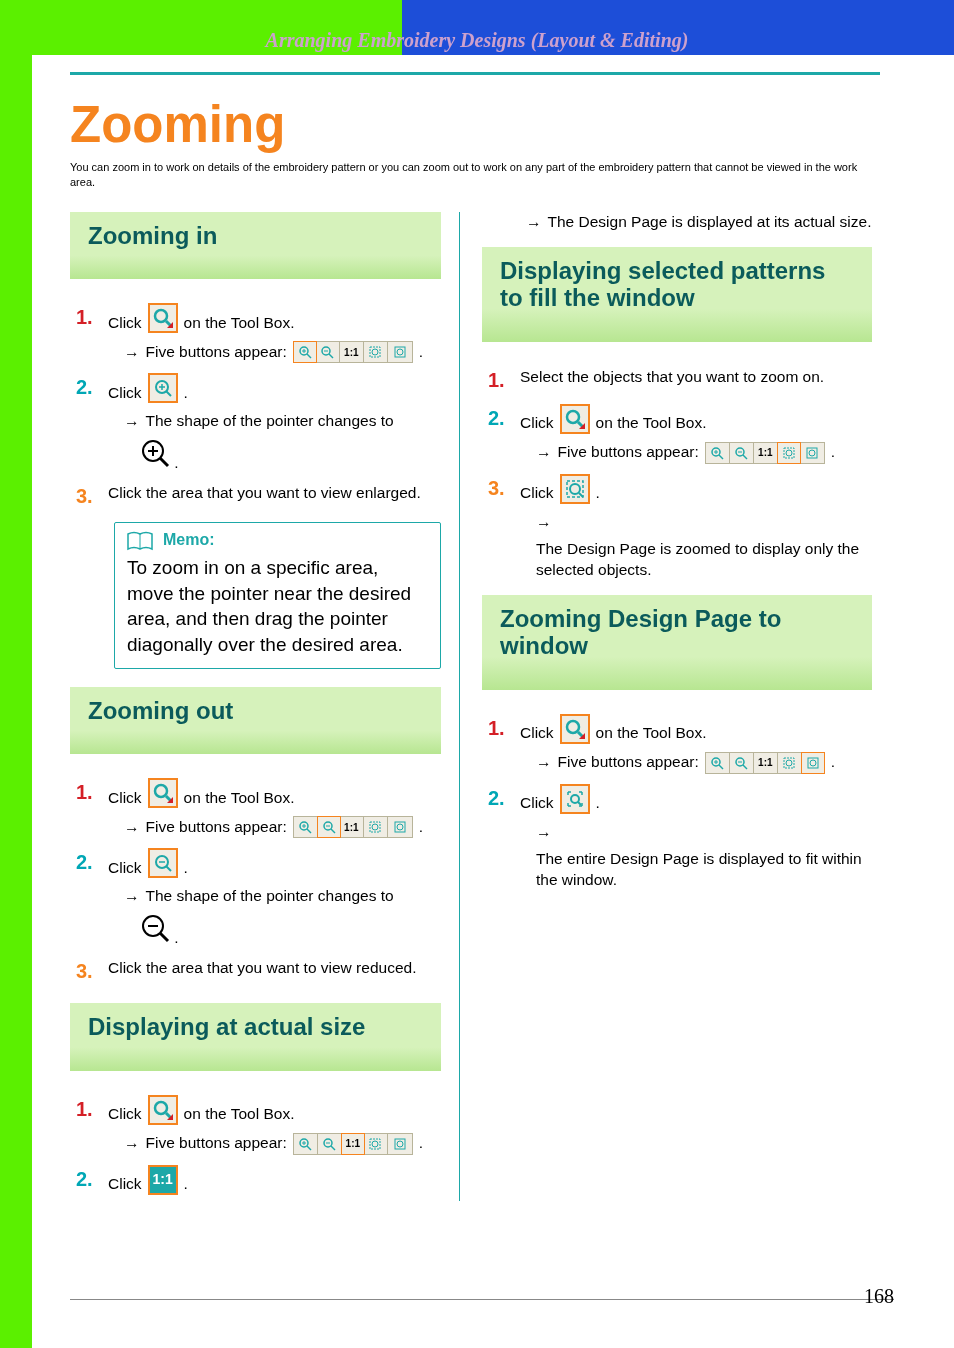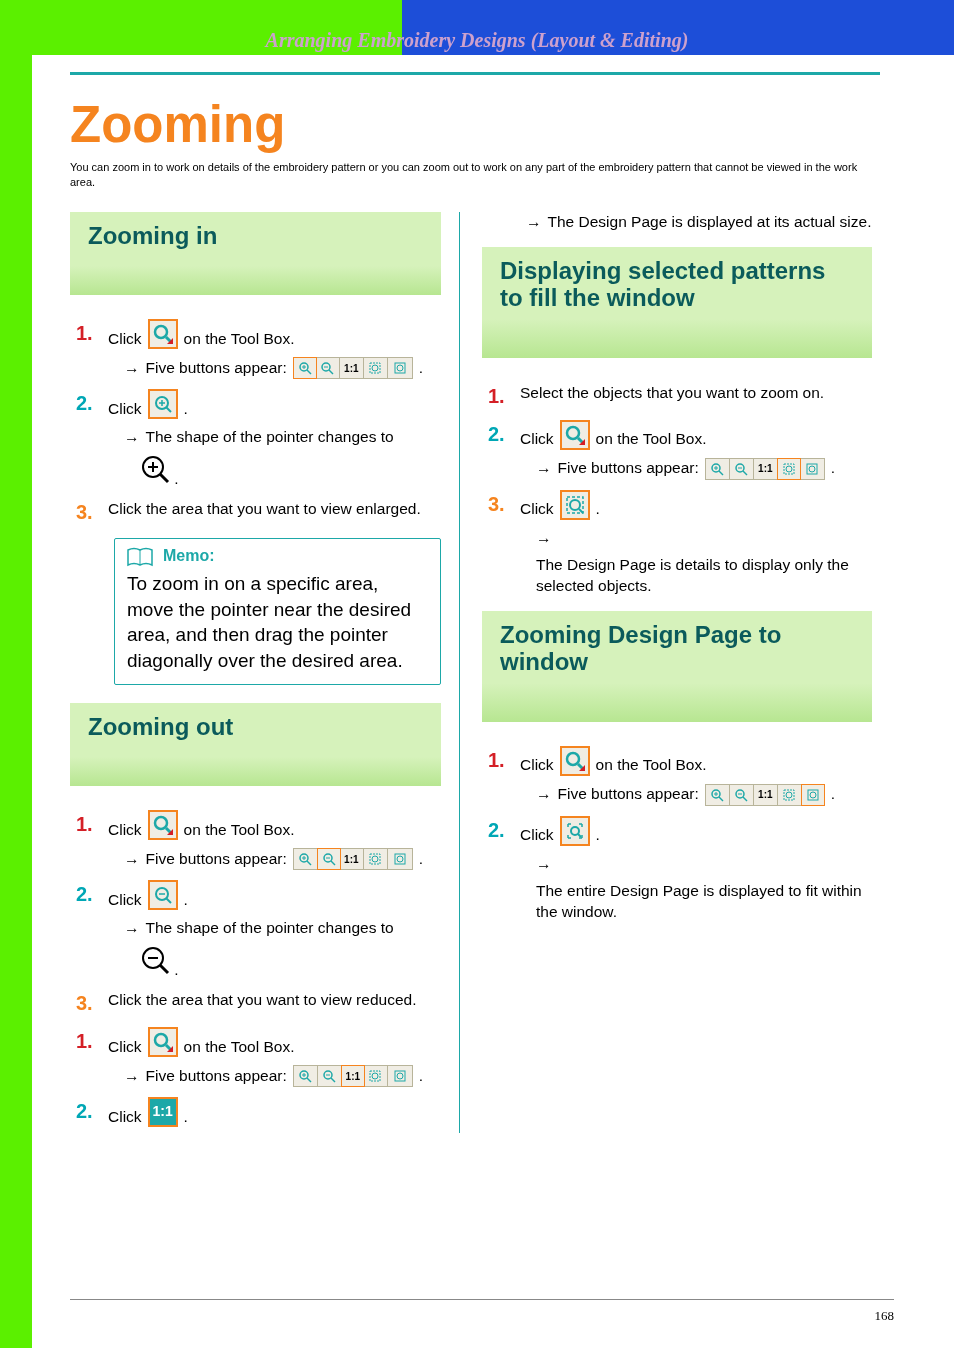--- a/index.html
+++ b/index.html
@@ -68,21 +68,21 @@
     margin-bottom: 22px;
   }
   .cols {
     display: flex;
     gap: 22px;
   }
   .col-left { width: 390px; border-right: 1px solid #1da8a8; padding-right: 18px; }
   .col-right { width: 390px; }
   .section-head {
     background: linear-gradient(to bottom, #d6f2bb 0%, #d6f2bb 65%, #b7e691 100%);
-    padding: 10px 18px 46px 18px;
+    padding: 10px 18px 30px 18px;
     margin-bottom: 24px;
     font-size: 24px;
     font-weight: bold;
     color: #0b5b5b;
     line-height: 1.15;
   }
   .step {
     display: flex;
     align-items: flex-start;
     gap: 10px;
@@ -173,23 +173,23 @@
   .magnifier-svg { display: block; }
   .page-footer {
     position: absolute;
     bottom: 48px;
     left: 70px;
     right: 60px;
     border-top: 1px solid #888;
   }
   .page-num {
     position: absolute;
-    bottom: 24px;
+    bottom: 40px;
     right: 60px;
-    font-size: 13px;
+    font-size: 20px;
     font-family: "Times New Roman", serif;
   }
   .c1 { color: #d41f26; }
   .c2 { color: #00a7b5; }
   .c3 { color: #f5841f; }
 </style>
 </head>
 <body>
 
 <div class="top-bar">
@@ -381,20 +381,21 @@
             <line x1="8" y1="13" x2="18" y2="13" stroke="#000" stroke-width="2"></line>
           </svg>
         <span>.</span>
       </div>
 
       <div class="step">
         <div class="step-num c3">3.</div>
         <div class="step-body">Click the area that you want to view reduced.</div>
       </div>
 
+      <div class="section-head" style="margin-top:18px">Displaying at actual size</div>
 
       <div class="step">
         <div class="step-num c1">1.</div>
         <div class="step-body step-line">
           <span>Click</span>
           <span class="icon-btn">
             <svg width="20" height="20" viewBox="0 0 20 20">
                 <circle cx="8" cy="8" r="6" fill="none" stroke="#1da8a8" stroke-width="2.5"></circle>
                 <line x1="13" y1="13" x2="18" y2="18" stroke="#1da8a8" stroke-width="3"></line>
                 <polygon points="14,20 20,20 20,14" fill="#d41f26"></polygon>
@@ -523,21 +524,21 @@
                 <rect x="2" y="2" width="16" height="16" fill="none" stroke="#1da8a8" stroke-dasharray="3,2" stroke-width="1.5"></rect>
                 <circle cx="10" cy="10" r="5" fill="none" stroke="#1da8a8" stroke-width="2"></circle>
                 <line x1="14" y1="14" x2="18" y2="18" stroke="#1da8a8" stroke-width="2"></line>
               </svg>
           </span>
           <span>.</span>
         </div>
       </div>
       <div class="sub-arrow">
         <span class="arrow-sym">→</span>
-        <span>The Design Page is details to display only the selected objects.</span>
+        <span>The Design Page is zoomed to display only the selected objects.</span>
       </div>
 
       <div class="section-head" style="margin-top:14px">Zooming Design Page to window</div>
 
       <div class="step">
         <div class="step-num c1">1.</div>
         <div class="step-body step-line">
           <span>Click</span>
           <span class="icon-btn">
             <svg width="20" height="20" viewBox="0 0 20 20">

